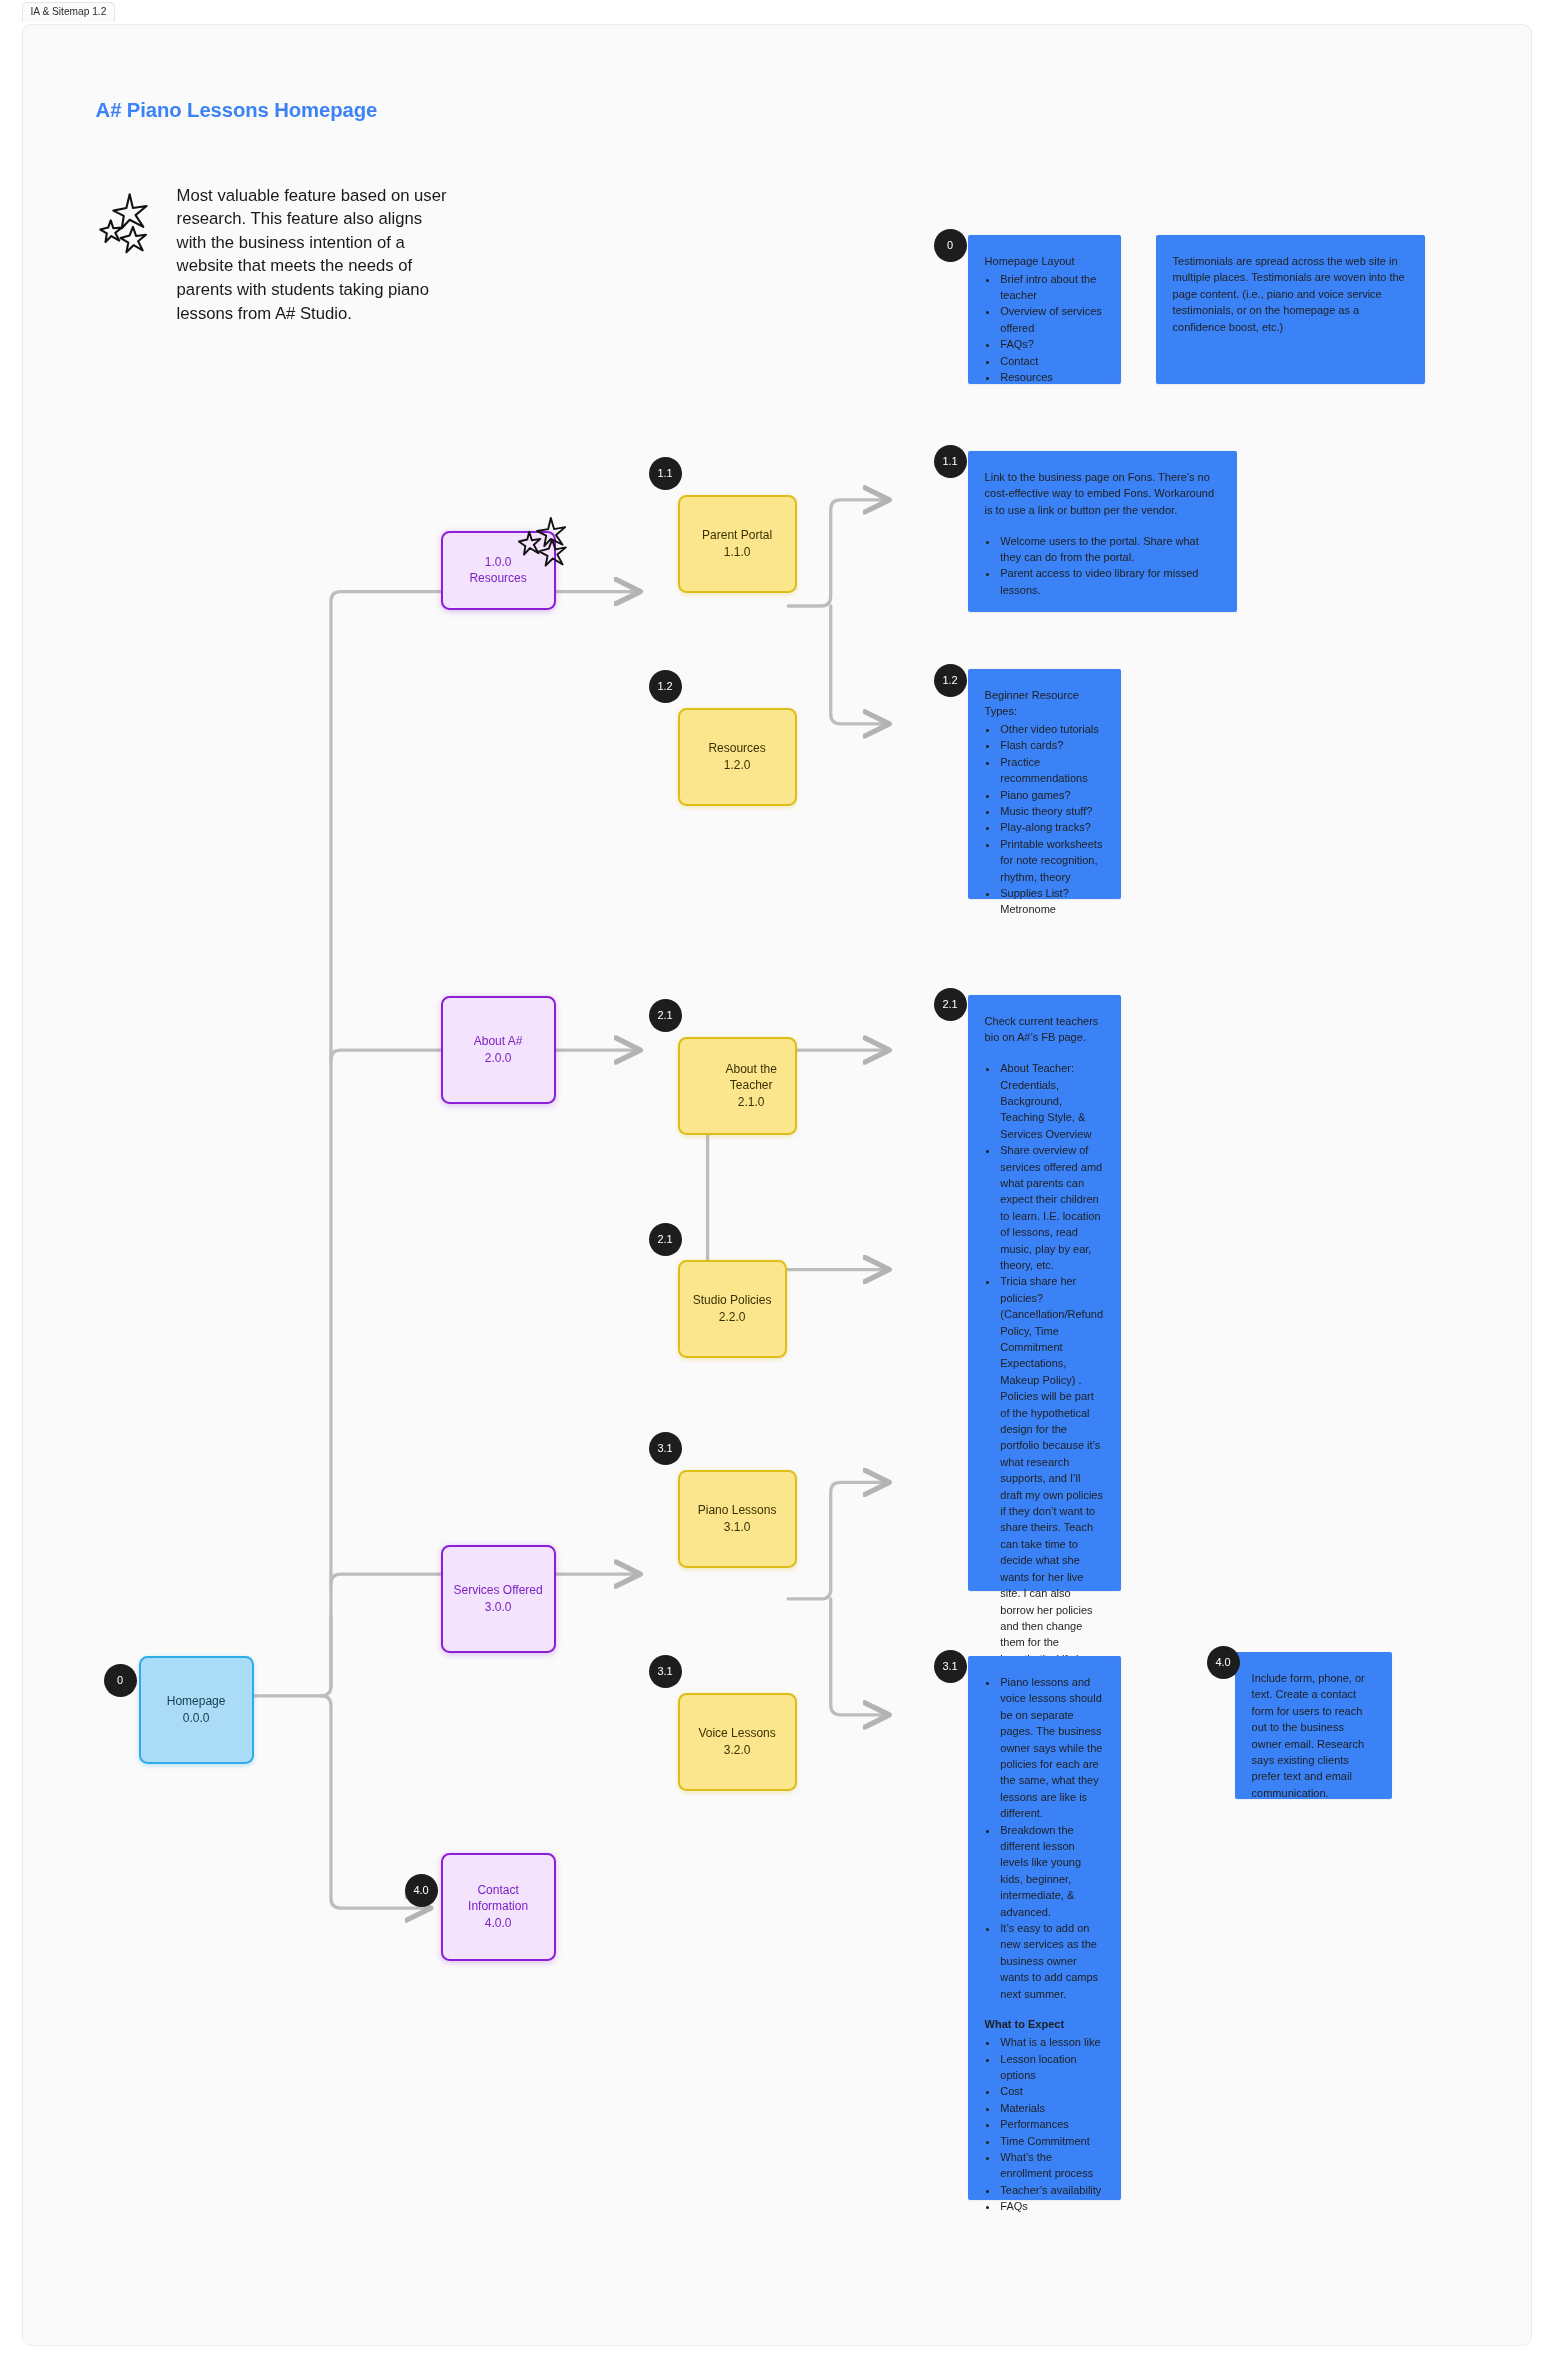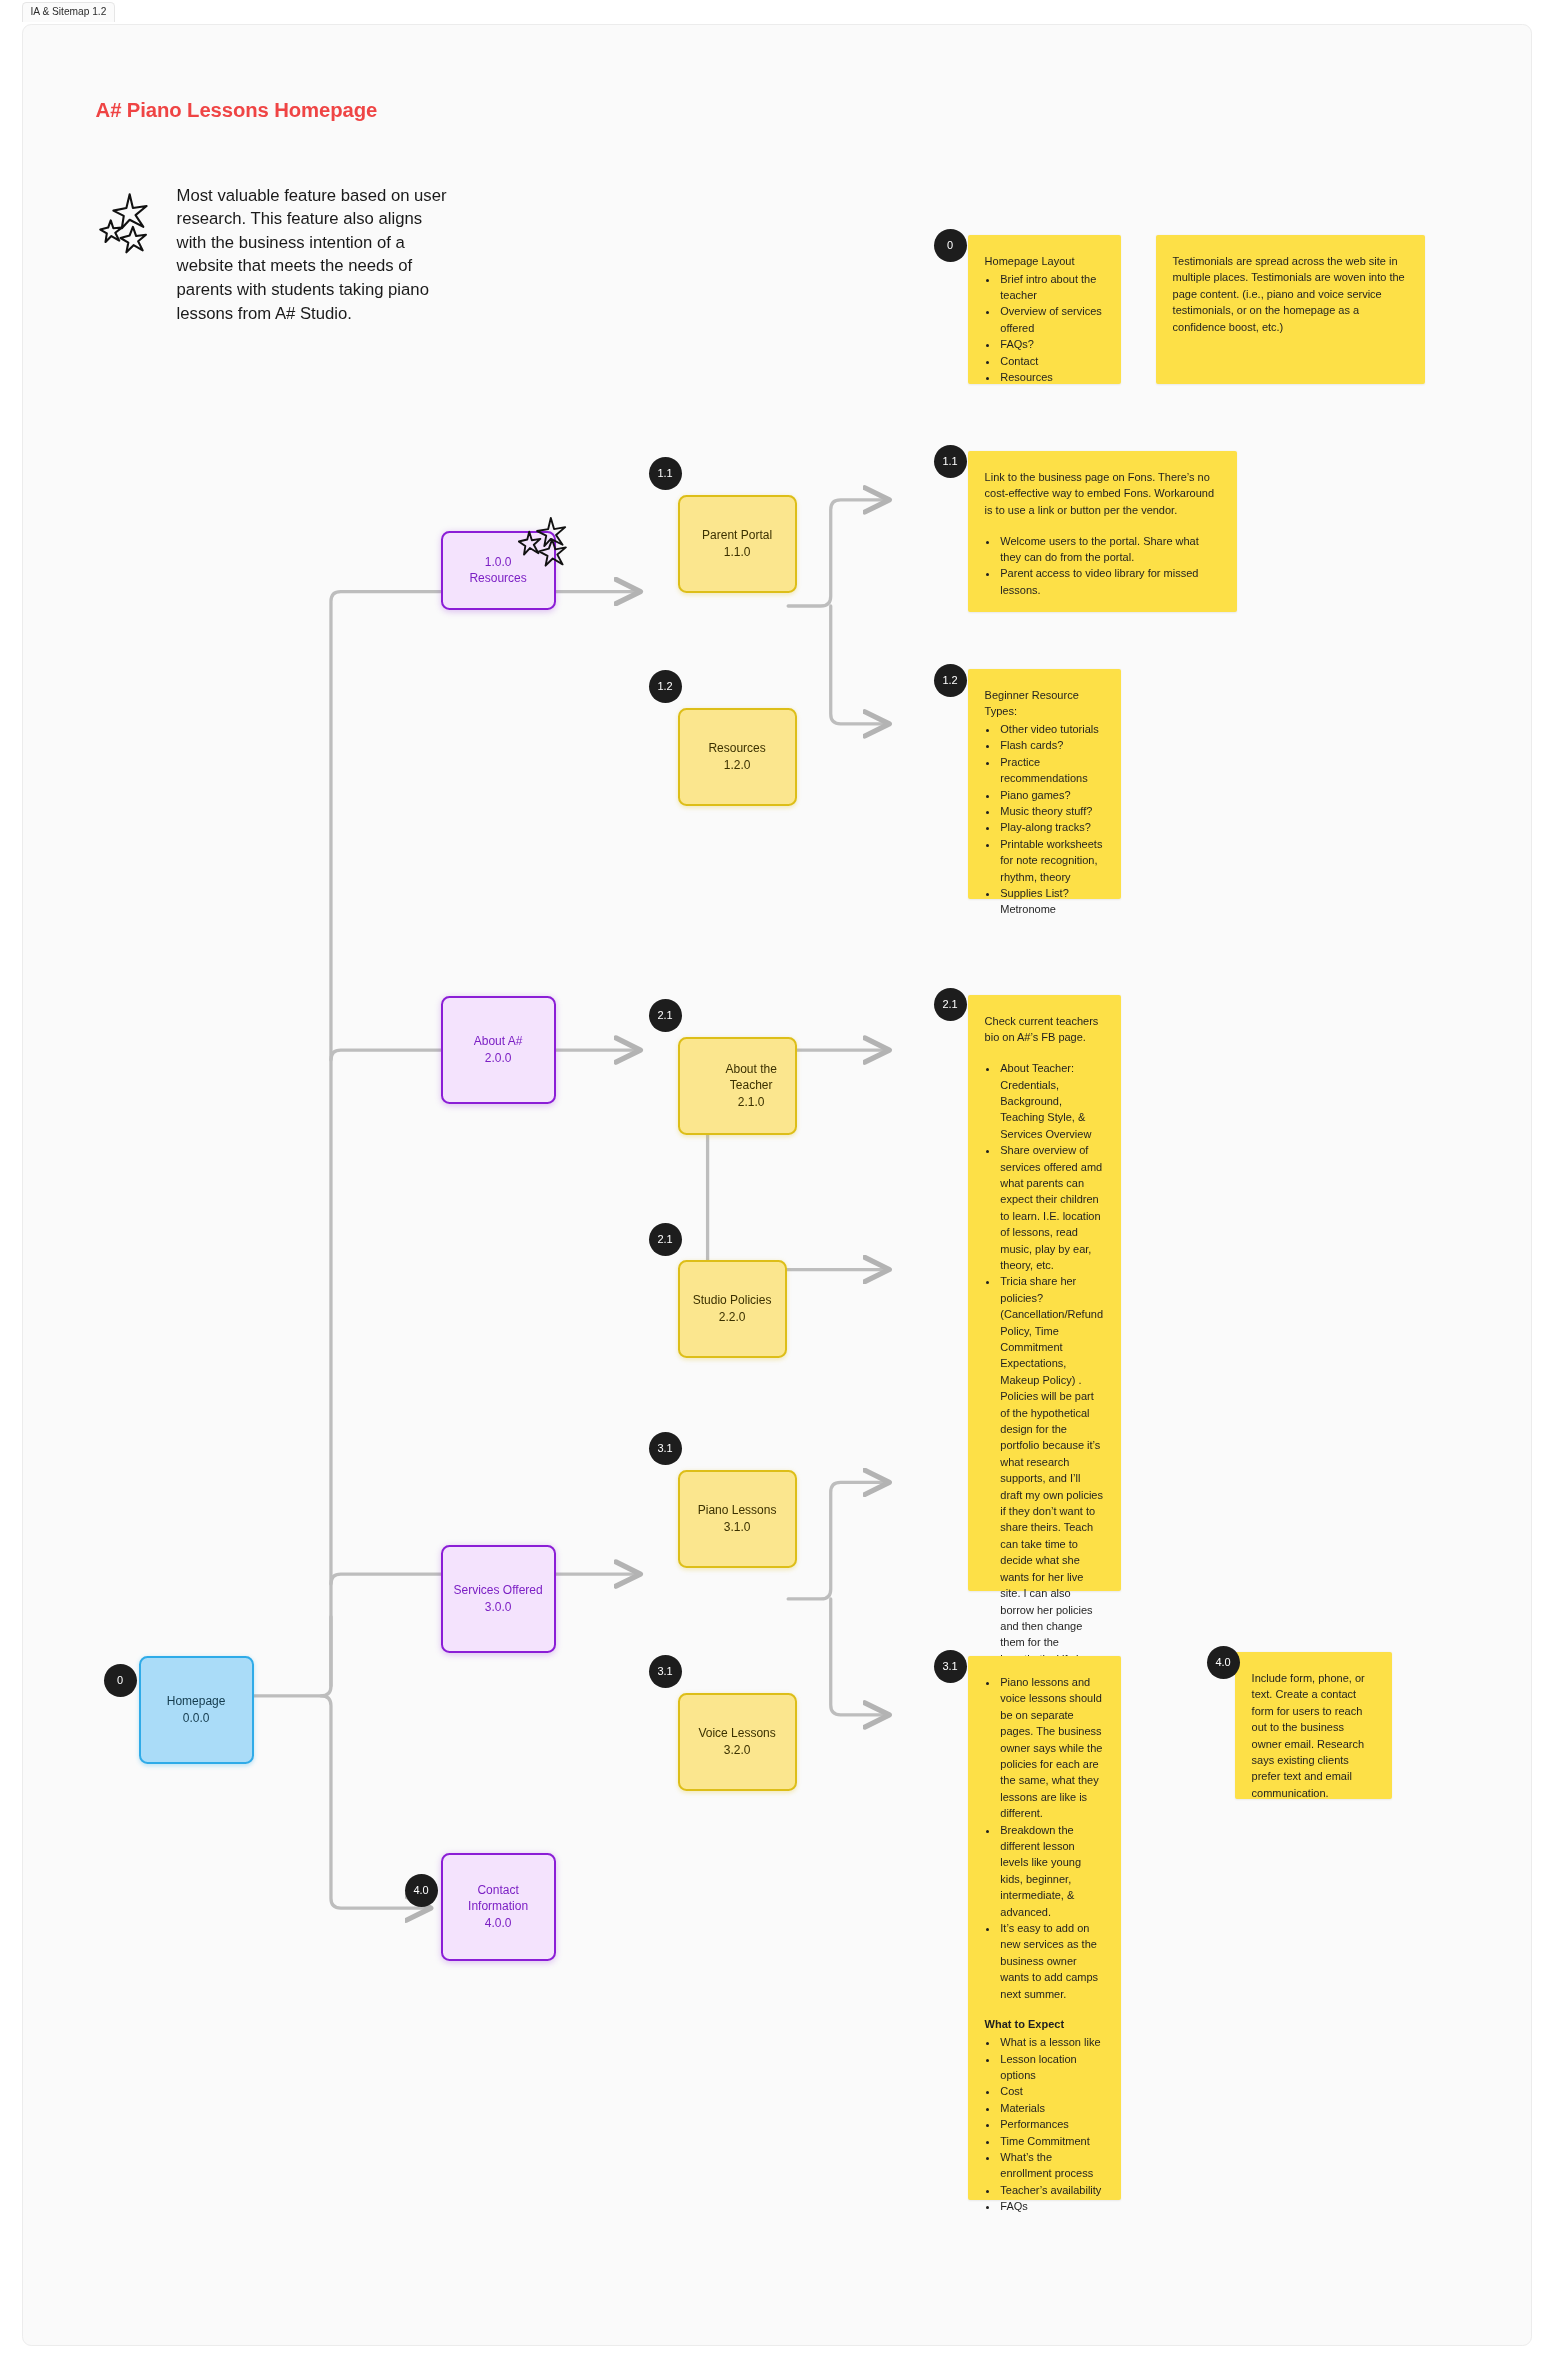--- a/index.html
+++ b/index.html
@@ -31,21 +31,21 @@
     width: 1510px; height: 2322px;
     background: #fafafa;
     border: 0.7px solid #ececec;
     border-radius: 9.2px;
     overflow: hidden;
   }
 
   
   .page-title {
     position: absolute; left: 73px; top: 74px;
-    font-size: 20.3px; font-weight: 700; color: #ef4444;
+    font-size: 20.3px; font-weight: 700; color: #3b82f6;
     letter-spacing: -0.1px;
     white-space: nowrap;
   }
 
   
   .intro-sparkle {
     position: absolute; left: 76px; top: 165px;
     width: 60px; height: 66px;
   }
   .intro-text {
@@ -96,21 +96,21 @@
     display: flex; align-items: center; justify-content: center;
     font-size: 11px;
     font-weight: 400;
     letter-spacing: -0.1px;
     z-index: 6;
   }
 
   
   .note {
     position: absolute;
-    background: #fde047;
+    background: #3b82f6;
     border-radius: 2px;
     box-shadow: 0 0.7px 2px rgba(0,0,0,0.07);
     font-size: 11px;
     line-height: 16.4px;
     color: #1f1f1f;
     padding: 18.3px 17px 18.3px 17px;
   }
   .note p { margin: 0; }
   .note .n-head { margin-bottom: 1.3px; }
   .note .n-head.bold { font-weight: 700; }

